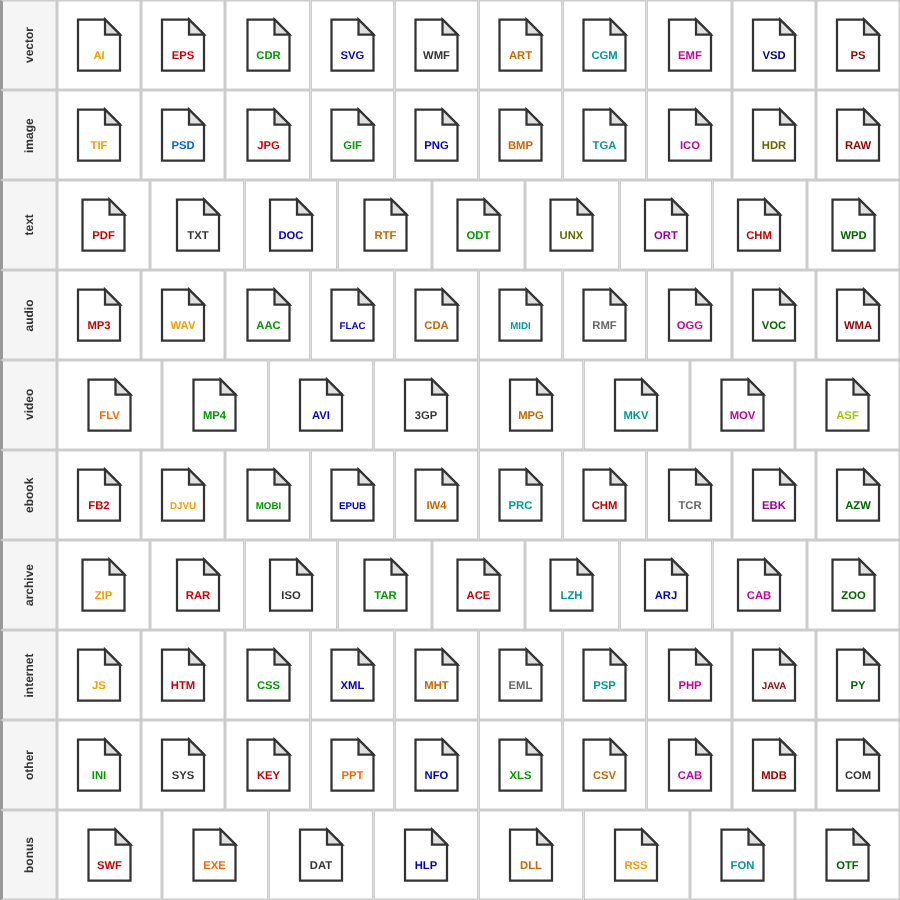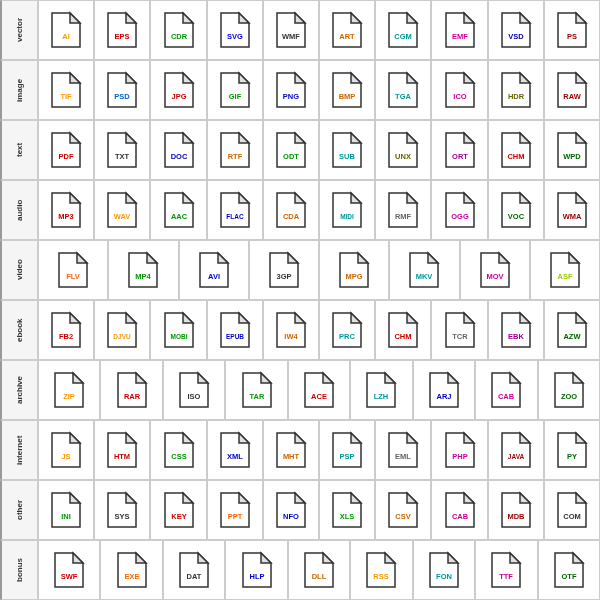--- a/index.html
+++ b/index.html
@@ -259,27 +259,20 @@
           <div class="file-icon"><svg viewBox="0 0 32 38" xmlns="http://www.w3.org/2000/svg">
       <path d="M2,2 L20,2 L30,12 L30,36 L2,36 Z" fill="white" stroke="#333" stroke-width="1.5"></path>
       <path d="M20,2 L20,12 L30,12 Z" fill="#e0e0e0" stroke="#333" stroke-width="1.5"></path>
       <text x="16" y="28" text-anchor="middle" font-size="7.5" font-weight="bold" font-family="Arial,sans-serif" fill="#009900">ODT</text>
     </svg></div>
         </div>
         <div class="file-cell">
           <div class="file-icon"><svg viewBox="0 0 32 38" xmlns="http://www.w3.org/2000/svg">
       <path d="M2,2 L20,2 L30,12 L30,36 L2,36 Z" fill="white" stroke="#333" stroke-width="1.5"></path>
       <path d="M20,2 L20,12 L30,12 Z" fill="#e0e0e0" stroke="#333" stroke-width="1.5"></path>
-      <text x="16" y="28" text-anchor="middle" font-size="7.5" font-weight="bold" font-family="Arial,sans-serif" fill="#009999">SUB</text>
-    </svg></div>
-        </div>
-        <div class="file-cell">
-          <div class="file-icon"><svg viewBox="0 0 32 38" xmlns="http://www.w3.org/2000/svg">
-      <path d="M2,2 L20,2 L30,12 L30,36 L2,36 Z" fill="white" stroke="#333" stroke-width="1.5"></path>
-      <path d="M20,2 L20,12 L30,12 Z" fill="#e0e0e0" stroke="#333" stroke-width="1.5"></path>
       <text x="16" y="28" text-anchor="middle" font-size="7.5" font-weight="bold" font-family="Arial,sans-serif" fill="#666600">UNX</text>
     </svg></div>
         </div>
         <div class="file-cell">
           <div class="file-icon"><svg viewBox="0 0 32 38" xmlns="http://www.w3.org/2000/svg">
       <path d="M2,2 L20,2 L30,12 L30,36 L2,36 Z" fill="white" stroke="#333" stroke-width="1.5"></path>
       <path d="M20,2 L20,12 L30,12 Z" fill="#e0e0e0" stroke="#333" stroke-width="1.5"></path>
       <text x="16" y="28" text-anchor="middle" font-size="7.5" font-weight="bold" font-family="Arial,sans-serif" fill="#990099">ORT</text>
     </svg></div>
         </div>
@@ -598,34 +591,34 @@
           <div class="file-icon"><svg viewBox="0 0 32 38" xmlns="http://www.w3.org/2000/svg">
       <path d="M2,2 L20,2 L30,12 L30,36 L2,36 Z" fill="white" stroke="#333" stroke-width="1.5"></path>
       <path d="M20,2 L20,12 L30,12 Z" fill="#e0e0e0" stroke="#333" stroke-width="1.5"></path>
       <text x="16" y="28" text-anchor="middle" font-size="7.5" font-weight="bold" font-family="Arial,sans-serif" fill="#cc6600">MHT</text>
     </svg></div>
         </div>
         <div class="file-cell">
           <div class="file-icon"><svg viewBox="0 0 32 38" xmlns="http://www.w3.org/2000/svg">
       <path d="M2,2 L20,2 L30,12 L30,36 L2,36 Z" fill="white" stroke="#333" stroke-width="1.5"></path>
       <path d="M20,2 L20,12 L30,12 Z" fill="#e0e0e0" stroke="#333" stroke-width="1.5"></path>
+      <text x="16" y="28" text-anchor="middle" font-size="7.5" font-weight="bold" font-family="Arial,sans-serif" fill="#666666">EML</text>
+    </svg></div>
+        </div>
+        <div class="file-cell">
+          <div class="file-icon"><svg viewBox="0 0 32 38" xmlns="http://www.w3.org/2000/svg">
+      <path d="M2,2 L20,2 L30,12 L30,36 L2,36 Z" fill="white" stroke="#333" stroke-width="1.5"></path>
+      <path d="M20,2 L20,12 L30,12 Z" fill="#e0e0e0" stroke="#333" stroke-width="1.5"></path>
       <text x="16" y="28" text-anchor="middle" font-size="7.5" font-weight="bold" font-family="Arial,sans-serif" fill="#009999">PSP</text>
     </svg></div>
         </div>
         <div class="file-cell">
           <div class="file-icon"><svg viewBox="0 0 32 38" xmlns="http://www.w3.org/2000/svg">
       <path d="M2,2 L20,2 L30,12 L30,36 L2,36 Z" fill="white" stroke="#333" stroke-width="1.5"></path>
       <path d="M20,2 L20,12 L30,12 Z" fill="#e0e0e0" stroke="#333" stroke-width="1.5"></path>
-      <text x="16" y="28" text-anchor="middle" font-size="7.5" font-weight="bold" font-family="Arial,sans-serif" fill="#666666">EML</text>
-    </svg></div>
-        </div>
-        <div class="file-cell">
-          <div class="file-icon"><svg viewBox="0 0 32 38" xmlns="http://www.w3.org/2000/svg">
-      <path d="M2,2 L20,2 L30,12 L30,36 L2,36 Z" fill="white" stroke="#333" stroke-width="1.5"></path>
-      <path d="M20,2 L20,12 L30,12 Z" fill="#e0e0e0" stroke="#333" stroke-width="1.5"></path>
       <text x="16" y="28" text-anchor="middle" font-size="7.5" font-weight="bold" font-family="Arial,sans-serif" fill="#cc0099">PHP</text>
     </svg></div>
         </div>
         <div class="file-cell">
           <div class="file-icon"><svg viewBox="0 0 32 38" xmlns="http://www.w3.org/2000/svg">
       <path d="M2,2 L20,2 L30,12 L30,36 L2,36 Z" fill="white" stroke="#333" stroke-width="1.5"></path>
       <path d="M20,2 L20,12 L30,12 Z" fill="#e0e0e0" stroke="#333" stroke-width="1.5"></path>
       <text x="16" y="28" text-anchor="middle" font-size="6.5" font-weight="bold" font-family="Arial,sans-serif" fill="#990000">JAVA</text>
     </svg></div>
         </div>
@@ -750,27 +743,20 @@
       <path d="M2,2 L20,2 L30,12 L30,36 L2,36 Z" fill="white" stroke="#333" stroke-width="1.5"></path>
       <path d="M20,2 L20,12 L30,12 Z" fill="#e0e0e0" stroke="#333" stroke-width="1.5"></path>
       <text x="16" y="28" text-anchor="middle" font-size="7.5" font-weight="bold" font-family="Arial,sans-serif" fill="#ff9900">RSS</text>
     </svg></div>
         </div>
         <div class="file-cell">
           <div class="file-icon"><svg viewBox="0 0 32 38" xmlns="http://www.w3.org/2000/svg">
       <path d="M2,2 L20,2 L30,12 L30,36 L2,36 Z" fill="white" stroke="#333" stroke-width="1.5"></path>
       <path d="M20,2 L20,12 L30,12 Z" fill="#e0e0e0" stroke="#333" stroke-width="1.5"></path>
       <text x="16" y="28" text-anchor="middle" font-size="7.5" font-weight="bold" font-family="Arial,sans-serif" fill="#009999">FON</text>
-    </svg></div>
-        </div>
-        <div class="file-cell">
-          <div class="file-icon"><svg viewBox="0 0 32 38" xmlns="http://www.w3.org/2000/svg">
-      <path d="M2,2 L20,2 L30,12 L30,36 L2,36 Z" fill="white" stroke="#333" stroke-width="1.5"></path>
-      <path d="M20,2 L20,12 L30,12 Z" fill="#e0e0e0" stroke="#333" stroke-width="1.5"></path>
-      <text x="16" y="28" text-anchor="middle" font-size="7.5" font-weight="bold" font-family="Arial,sans-serif" fill="#cc0099">TTF</text>
     </svg></div>
         </div>
         <div class="file-cell">
           <div class="file-icon"><svg viewBox="0 0 32 38" xmlns="http://www.w3.org/2000/svg">
       <path d="M2,2 L20,2 L30,12 L30,36 L2,36 Z" fill="white" stroke="#333" stroke-width="1.5"></path>
       <path d="M20,2 L20,12 L30,12 Z" fill="#e0e0e0" stroke="#333" stroke-width="1.5"></path>
       <text x="16" y="28" text-anchor="middle" font-size="7.5" font-weight="bold" font-family="Arial,sans-serif" fill="#006600">OTF</text>
     </svg></div>
         </div>
       </div>

